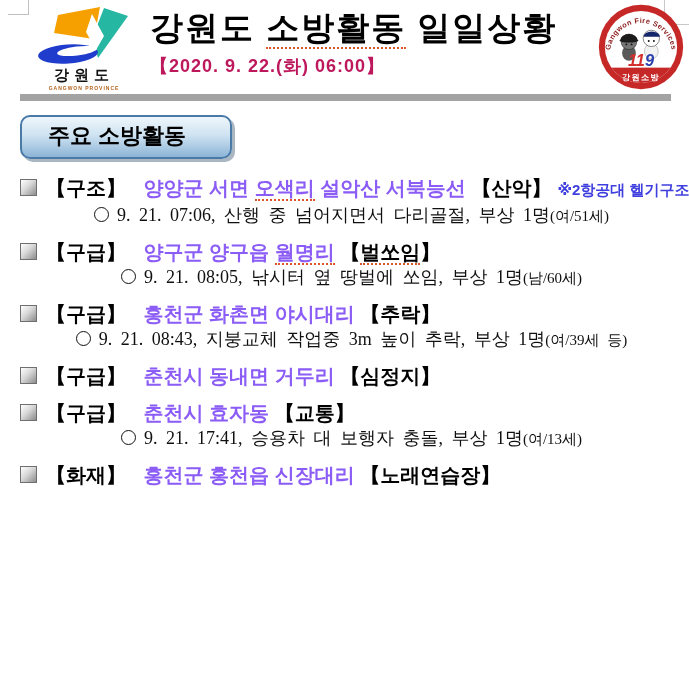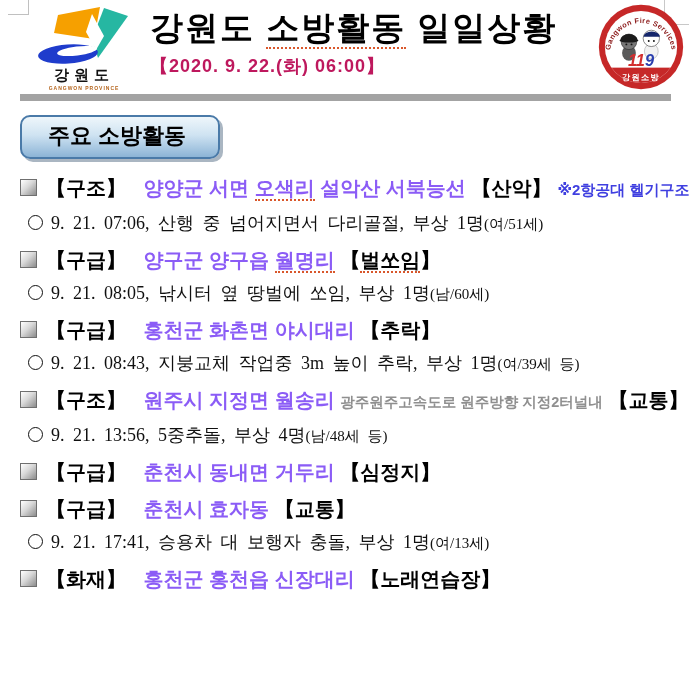--- a/index.html
+++ b/index.html
@@ -22,39 +22,39 @@
   .head-center{margin:0 120px 0 150px;text-align:left;}
   .title{font-size:33px;font-weight:900;letter-spacing:2px;color:#000;white-space:nowrap;}
   .dotted-red{border-bottom:2px dotted #d9572b;padding-bottom:1px;}
   .datetime{font-size:18px;font-weight:700;color:#be185d;margin-top:3px;letter-spacing:1px;}
   .emblem{position:absolute;right:5px;top:4px;width:86px;height:86px;z-index:2;}
   .gray-bar{margin:0 18px 0 20px;height:7px;background:#a3a3a3;}
 
   
   .main{padding:14px 14px 0 20px;}
   .section-pill{
-    display:inline-block;padding:4px 32px 6px 26px;margin:0 0 16px 0;
+    display:inline-block;padding:4px 44px 6px 26px;margin:0 0 16px 0;
     font-size:22px;font-weight:800;color:#000;border-radius:10px;
     background:linear-gradient(180deg,#eef6fb 0%,#cfe3f2 45%,#8cb4d6 100%);
     border:2px solid #4a7aa8;box-shadow:3px 3px 0 #aab6c2;
   }
   .entry{margin-bottom:11px;}
   .entry-head{font-size:20px;line-height:26px;font-weight:800;white-space:nowrap;}
   .sq-bullet{display:inline-block;width:15px;height:15px;margin-right:9px;
     background:linear-gradient(135deg,#ffffff 0%,#d8d8d8 45%,#8c8c8c 100%);
     border:1px solid #6f6f6f;vertical-align:-1px;}
   .cat{color:#000;}
   .loc{color:#8b5cf6;margin-left:12px;}
   .loc-small{color:#8f8f8f;font-size:14.5px;font-weight:700;}
   .type{color:#000;}
   .und{border-bottom:2px dotted #d9572b;}
   .note{color:#3f3fe0;font-size:15px;font-weight:600;margin-left:6px;}
   .entry-body{
-    margin-top:8px;padding-left:8px;font-family:"Liberation Serif","DejaVu Serif",serif;
-    font-size:18px;line-height:24px;color:#101010;word-spacing:4px;white-space:nowrap;
+    padding-left:8px;font-family:"Liberation Serif","DejaVu Serif",serif;
+    font-size:18px;line-height:24px;color:#101010;word-spacing:4px;white-space:nowrap;text-align:center;
   }
   .o-bullet{display:inline-block;width:13px;height:13px;border:1.5px solid #111;
     border-radius:50%;margin-right:8px;vertical-align:-1px;background:#fff;}
   .paren{font-size:15px;}
 </style>
 </head>
 <body>
 
 <div class="corner-tl"></div>
 <div class="corner-tr"></div>
@@ -142,28 +142,20 @@
   <div class="entry">
     <div class="entry-head">
       <span class="sq-bullet"></span><span class="cat">【구급】</span> <span class="loc">홍천군 화촌면 야시대리</span> <span class="type">【추락】</span>
     </div>
     <div class="entry-body">
       <span class="o-bullet"></span><span>9. 21. 08:43,</span> <span>지붕교체 작업중 3m 높이 추락, 부상 1명</span><span class="paren">(여/39세 등)</span>
     </div>
   </div>
 
   
-  <div class="entry">
-    <div class="entry-head">
-      <span class="sq-bullet"></span><span class="cat">【구조】</span> <span class="loc">원주시 지정면 월송리</span> <span class="loc-small">광주원주고속도로 원주방향 지정2터널내</span> <span class="type">【교통】</span>
-    </div>
-    <div class="entry-body">
-      <span class="o-bullet"></span><span>9. 21. 13:56,</span> <span>5중추돌, 부상 4명</span><span class="paren">(남/48세 등)</span>
-    </div>
-  </div>
 
   
   <div class="entry">
     <div class="entry-head">
       <span class="sq-bullet"></span><span class="cat">【구급】</span> <span class="loc">춘천시 동내면 거두리</span> <span class="type">【심정지】</span>
     </div>
   </div>
 
   
   <div class="entry">

